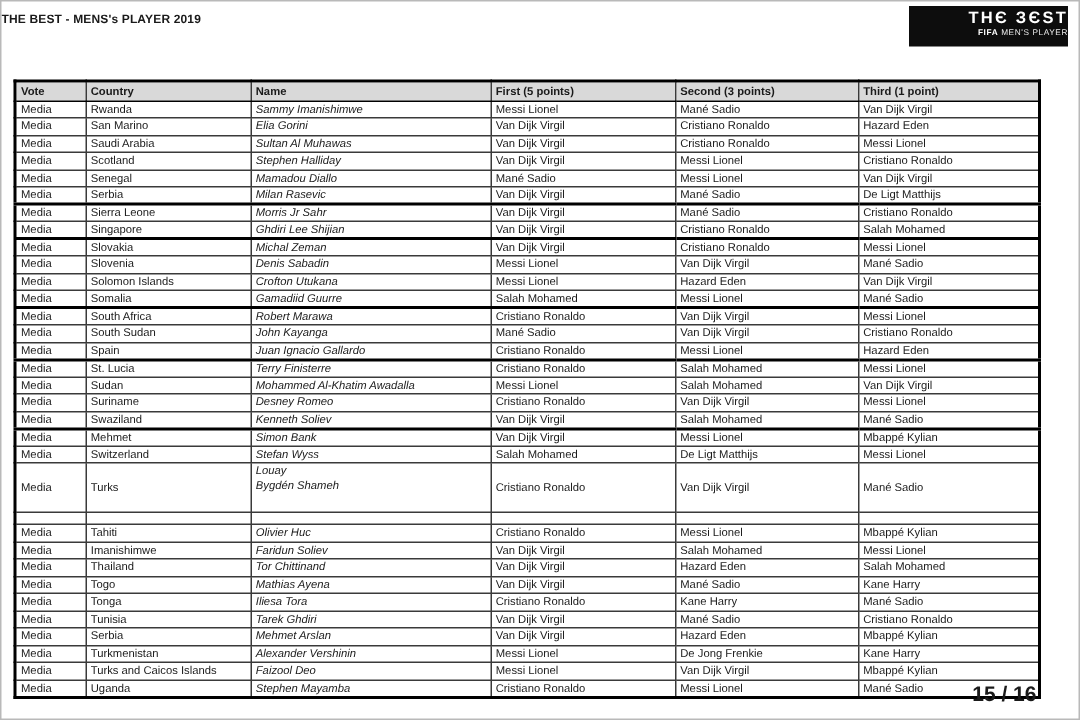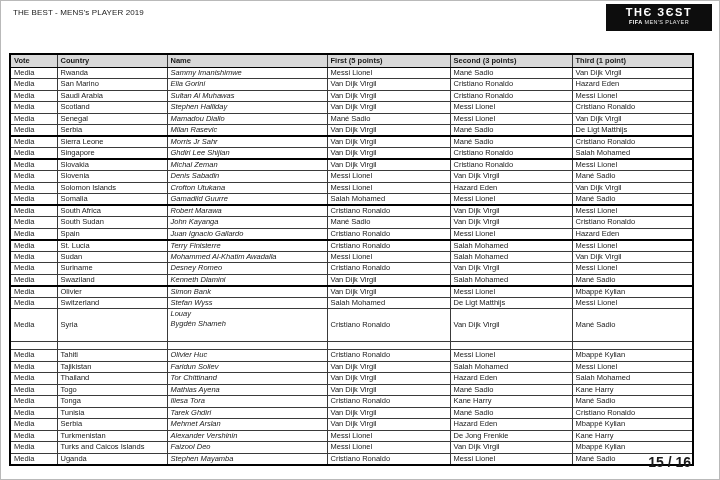--- a/index.html
+++ b/index.html
@@ -6,33 +6,33 @@
   html, body { width: 720px; height: 480px; }
   body {
     font-family: "Liberation Sans", sans-serif;
     background: #ffffff;
     position: relative;
     overflow: hidden;
     border: 1px solid #b9b9b9;
   }
   .doc-title {
     position: absolute;
-    left: 12px; top: 7px;
+    left: 0; top: 7px;
     font-size: 8px;
-    font-weight: normal;
+    font-weight: bold;
     color: #1a1a1a;
     letter-spacing: 0.1px;
   }
   .logo-box {
     position: absolute;
     right: 7px; top: 3px;
     width: 106px; height: 27px;
     background: #0d0d0d;
     color: #ffffff;
-    text-align: center;
+    text-align: right;
     padding-top: 3px;
   }
   .logo-line1 {
     font-size: 11px;
     font-weight: bold;
     letter-spacing: 1.5px;
     line-height: 11px;
     display: block;
   }
   .logo-line2 {
@@ -250,44 +250,44 @@
         <td class="cell-vote">Media</td>
         <td class="cell-country">Suriname</td>
         <td class="cell-name">Desney Romeo</td>
         <td class="cell-first">Cristiano Ronaldo</td>
         <td class="cell-second">Van Dijk Virgil</td>
         <td class="cell-third">Messi Lionel</td>
       </tr>
       <tr class="thick-bottom">
         <td class="cell-vote">Media</td>
         <td class="cell-country">Swaziland</td>
-        <td class="cell-name">Kenneth Dlamini</td>
+        <td class="cell-name">Kenneth Soliev</td>
         <td class="cell-first">Van Dijk Virgil</td>
         <td class="cell-second">Salah Mohamed</td>
         <td class="cell-third">Mané Sadio</td>
       </tr>
       <tr>
         <td class="cell-vote">Media</td>
-        <td class="cell-country">Olivier</td>
+        <td class="cell-country">Mehmet</td>
         <td class="cell-name">Simon Bank</td>
         <td class="cell-first">Van Dijk Virgil</td>
         <td class="cell-second">Messi Lionel</td>
         <td class="cell-third">Mbappé Kylian</td>
       </tr>
       <tr>
         <td class="cell-vote">Media</td>
         <td class="cell-country">Switzerland</td>
         <td class="cell-name">Stefan Wyss</td>
         <td class="cell-first">Salah Mohamed</td>
         <td class="cell-second">De Ligt Matthijs</td>
         <td class="cell-third">Messi Lionel</td>
       </tr>
       <tr>
         <td class="cell-vote" style="height: 23px;">Media</td>
-        <td class="cell-country" style="height: 23px;">Syria</td>
+        <td class="cell-country" style="height: 23px;">Turks</td>
         <td class="cell-name" style="height: 33px; vertical-align: top; margin-left: 32px;">Louay
 Bygdén Shameh</td>
         <td class="cell-first" style="height: 23px;">Cristiano Ronaldo</td>
         <td class="cell-second" style="height: 23px;">Van Dijk Virgil</td>
         <td class="cell-third" style="height: 23px;">Mané Sadio</td>
       </tr>
       <tr class="spacer-row">
         <td></td>
         <td></td>
         <td></td>
@@ -298,21 +298,21 @@
       <tr>
         <td class="cell-vote">Media</td>
         <td class="cell-country">Tahiti</td>
         <td class="cell-name">Olivier Huc</td>
         <td class="cell-first">Cristiano Ronaldo</td>
         <td class="cell-second">Messi Lionel</td>
         <td class="cell-third">Mbappé Kylian</td>
       </tr>
       <tr>
         <td class="cell-vote">Media</td>
-        <td class="cell-country">Tajikistan</td>
+        <td class="cell-country">Imanishimwe</td>
         <td class="cell-name">Faridun Soliev</td>
         <td class="cell-first">Van Dijk Virgil</td>
         <td class="cell-second">Salah Mohamed</td>
         <td class="cell-third">Messi Lionel</td>
       </tr>
       <tr>
         <td class="cell-vote">Media</td>
         <td class="cell-country">Thailand</td>
         <td class="cell-name">Tor Chittinand</td>
         <td class="cell-first">Van Dijk Virgil</td>

